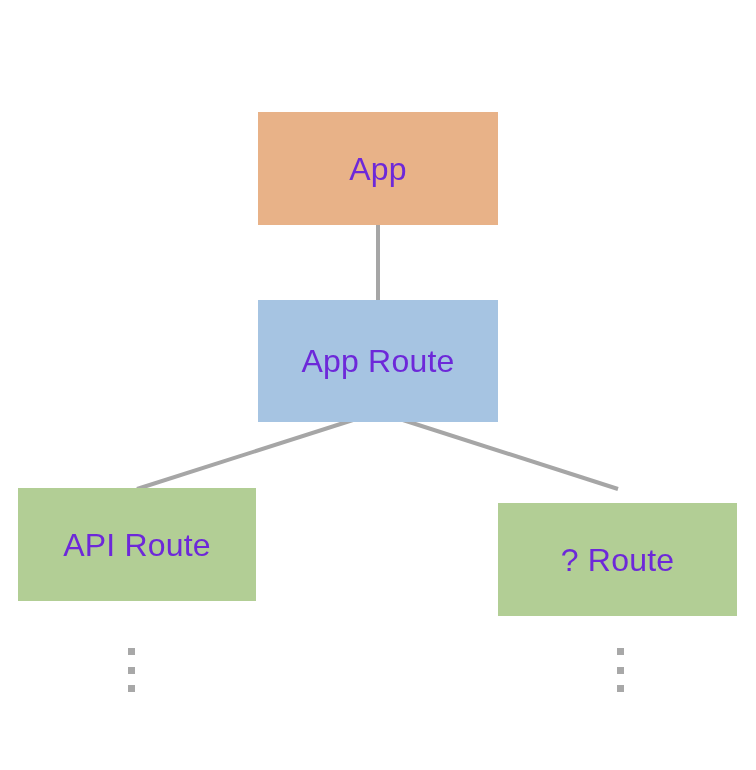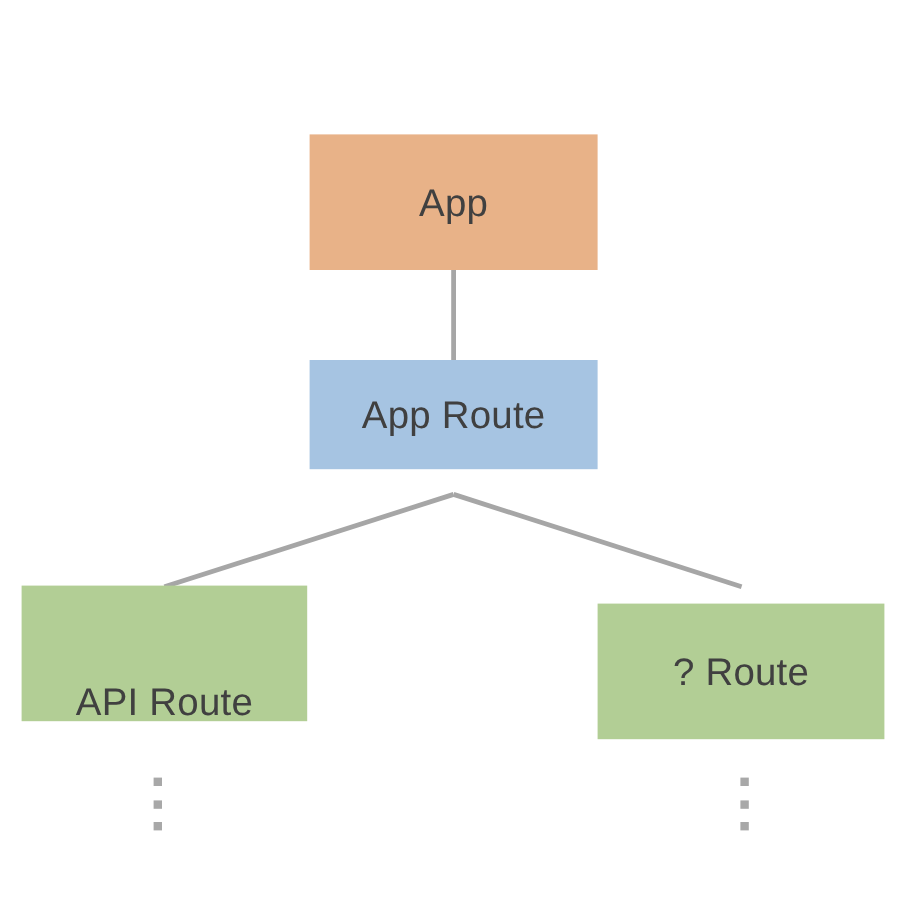--- a/index.html
+++ b/index.html
@@ -26,46 +26,45 @@
     width: 756px;
     height: 770px;
     pointer-events: none;
   }
   .node-box {
     position: absolute;
     display: flex;
     align-items: center;
     justify-content: center;
     box-sizing: border-box;
-    color: #404040;
+    color: #6d28d9;
     font-size: 32px;
     font-weight: 400;
     letter-spacing: 0.2px;
     line-height: 1;
     font-family: "Liberation Sans", sans-serif;
     white-space: nowrap;
   }
   #node-app {
     left: 258px;
     top: 112px;
     width: 240px;
     height: 113px;
   }
   #node-app-route {
     left: 258px;
     top: 300px;
     width: 240px;
-    height: 91px;
+    height: 122px;
   }
   #node-api-route {
     left: 18px;
     top: 488px;
     width: 238px;
     height: 113px;
-    align-items: flex-end;
   }
   #node-wildcard-route {
     left: 498px;
     top: 488px;
     width: 239px;
     height: 113px;
     margin-top: 15px;
   }
   .ellipsis-group {
     position: absolute;

